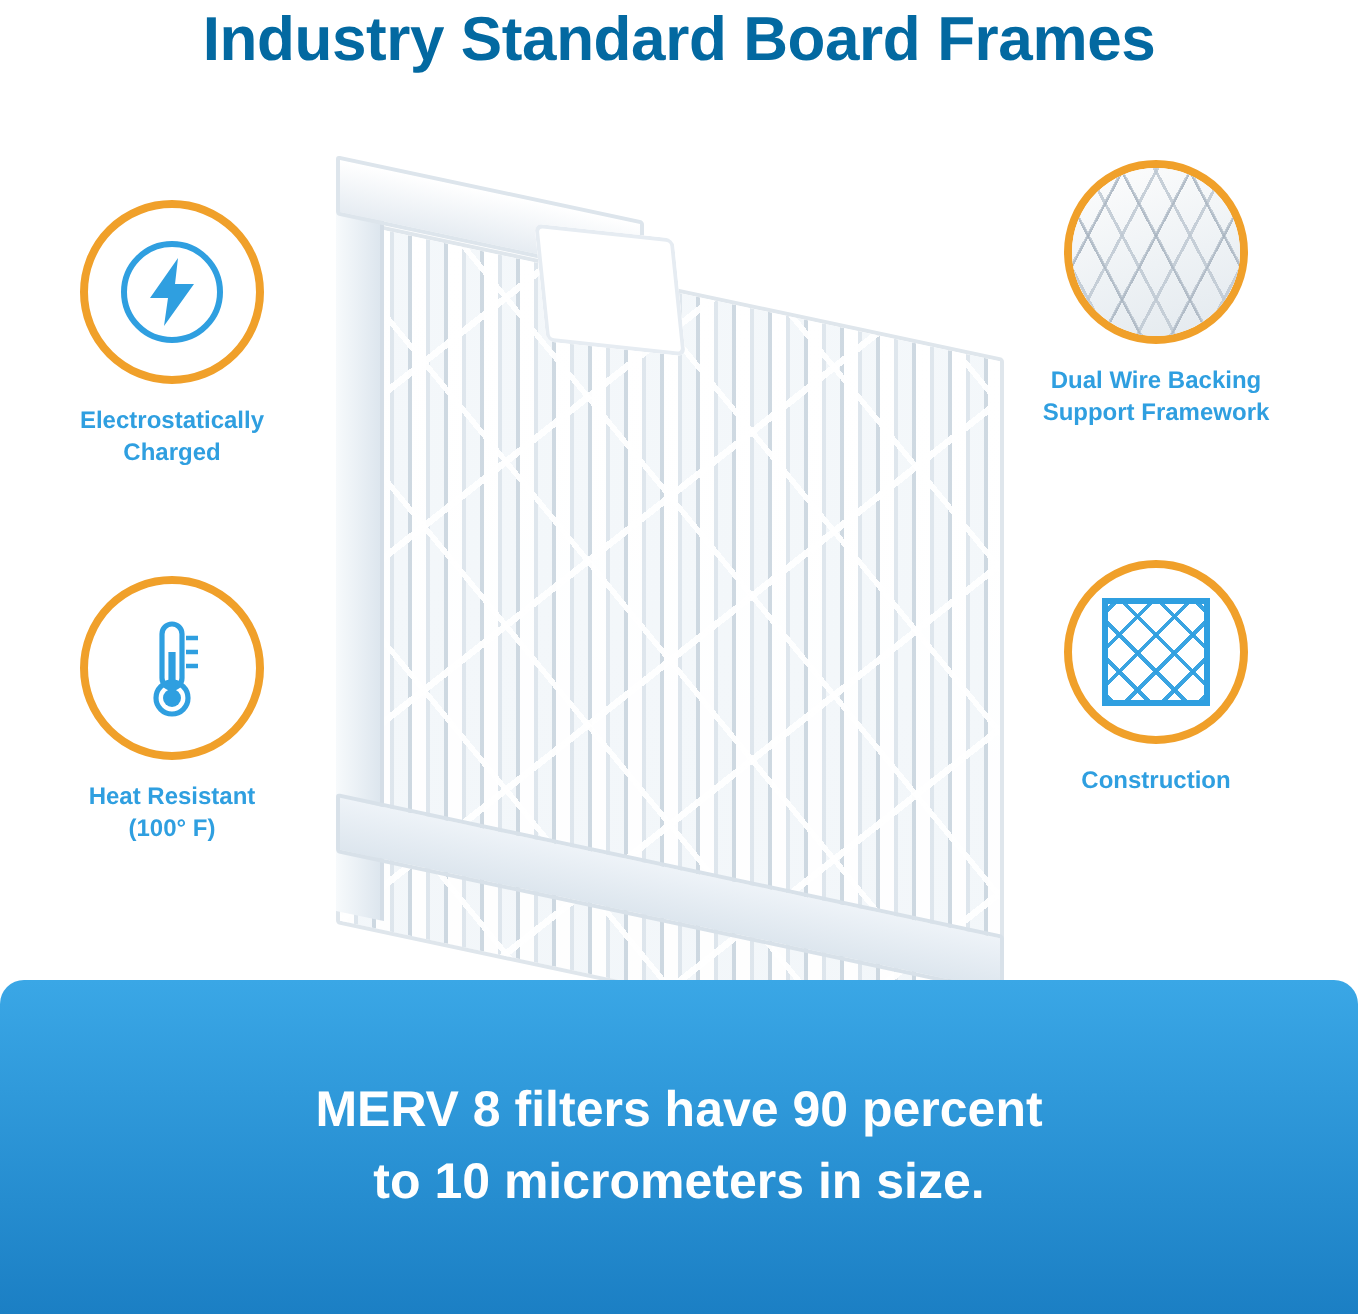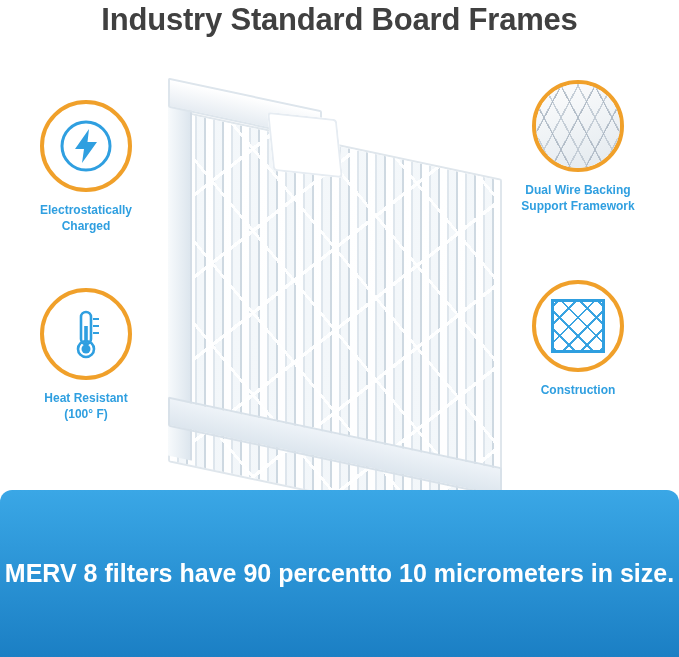--- a/index.html
+++ b/index.html
@@ -22,21 +22,21 @@
 
   
   .title {
     position: absolute;
     top: 2px;
     left: 0;
     width: 679px;
     text-align: center;
     font-size: 31px;
     font-weight: bold;
-    color: #404040;
+    color: #0369a1;
     letter-spacing: -0.2px;
     white-space: nowrap;
   }
 
   
   .feature {
     position: absolute;
     width: 160px;
     text-align: center;
   }
@@ -198,21 +198,21 @@
   .banner {
     position: absolute;
     left: 0;
     bottom: 0;
     width: 679px;
     height: 167px;
     background: linear-gradient(180deg, #3aa7e6 0%, #1b7fc4 100%);
     border-top-left-radius: 12px;
     border-top-right-radius: 12px;
     display: flex;
-    flex-direction: row;
+    flex-direction: column;
     align-items: center;
     justify-content: center;
   }
   .banner-line {
     color: #ffffff;
     font-size: 25px;
     font-weight: bold;
     line-height: 1.42;
     text-align: center;
     white-space: nowrap;

